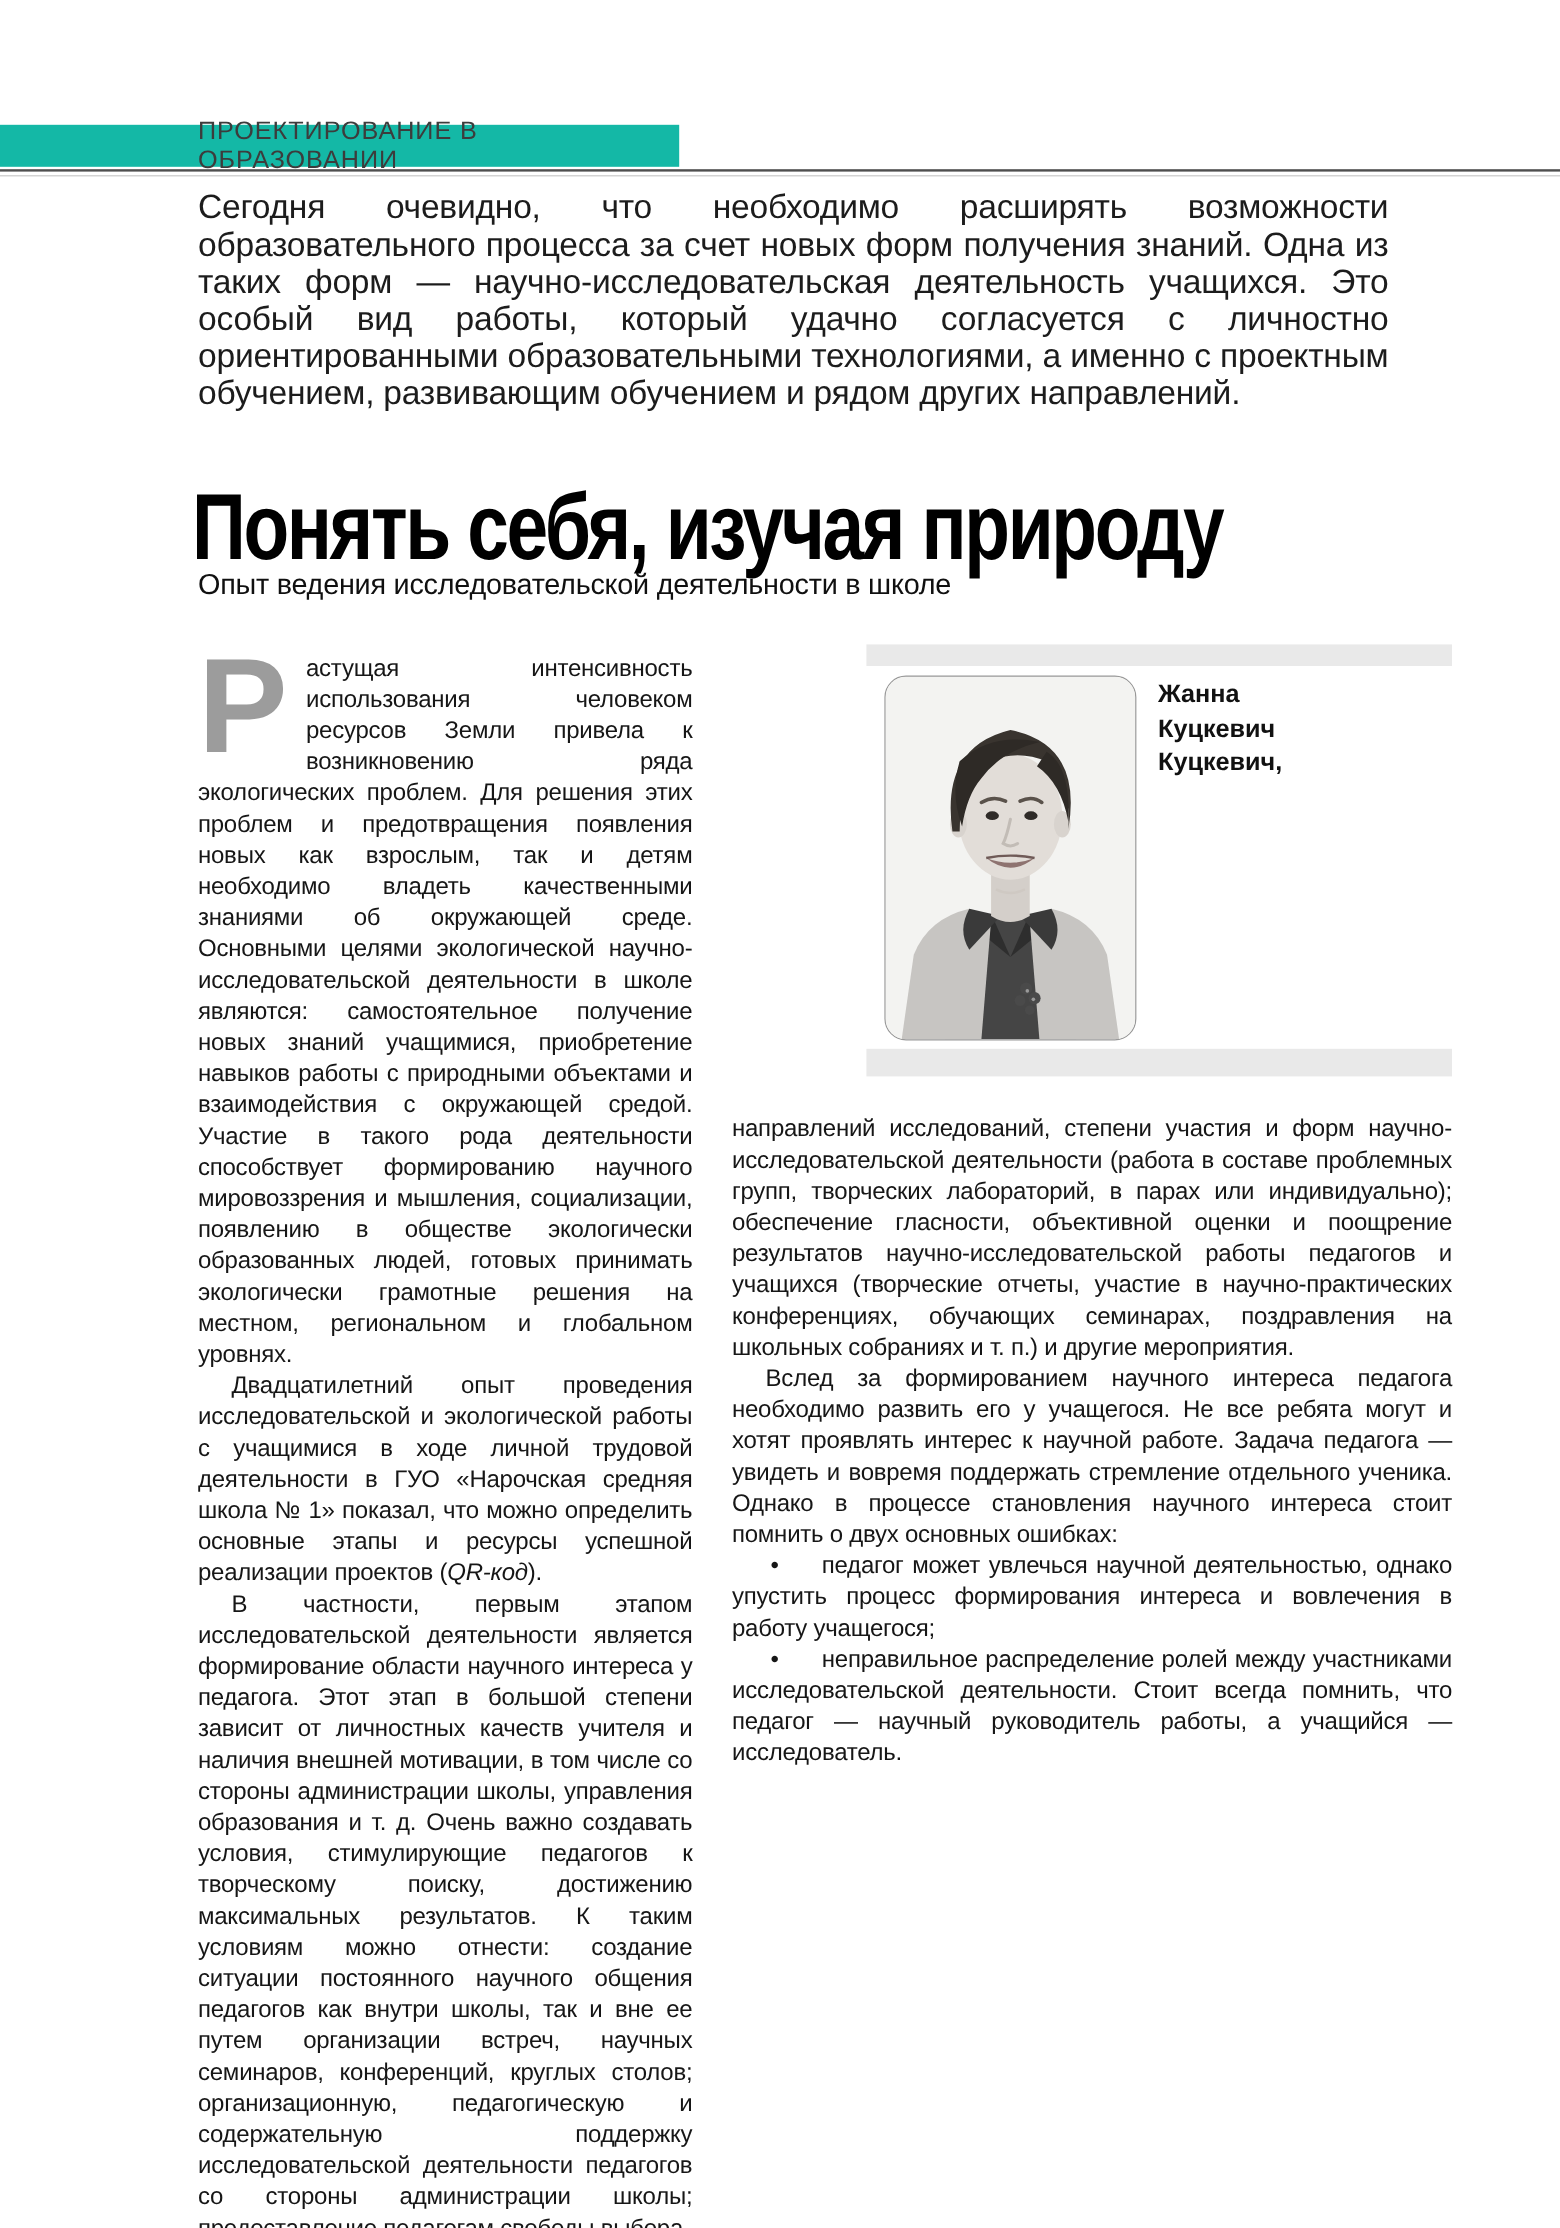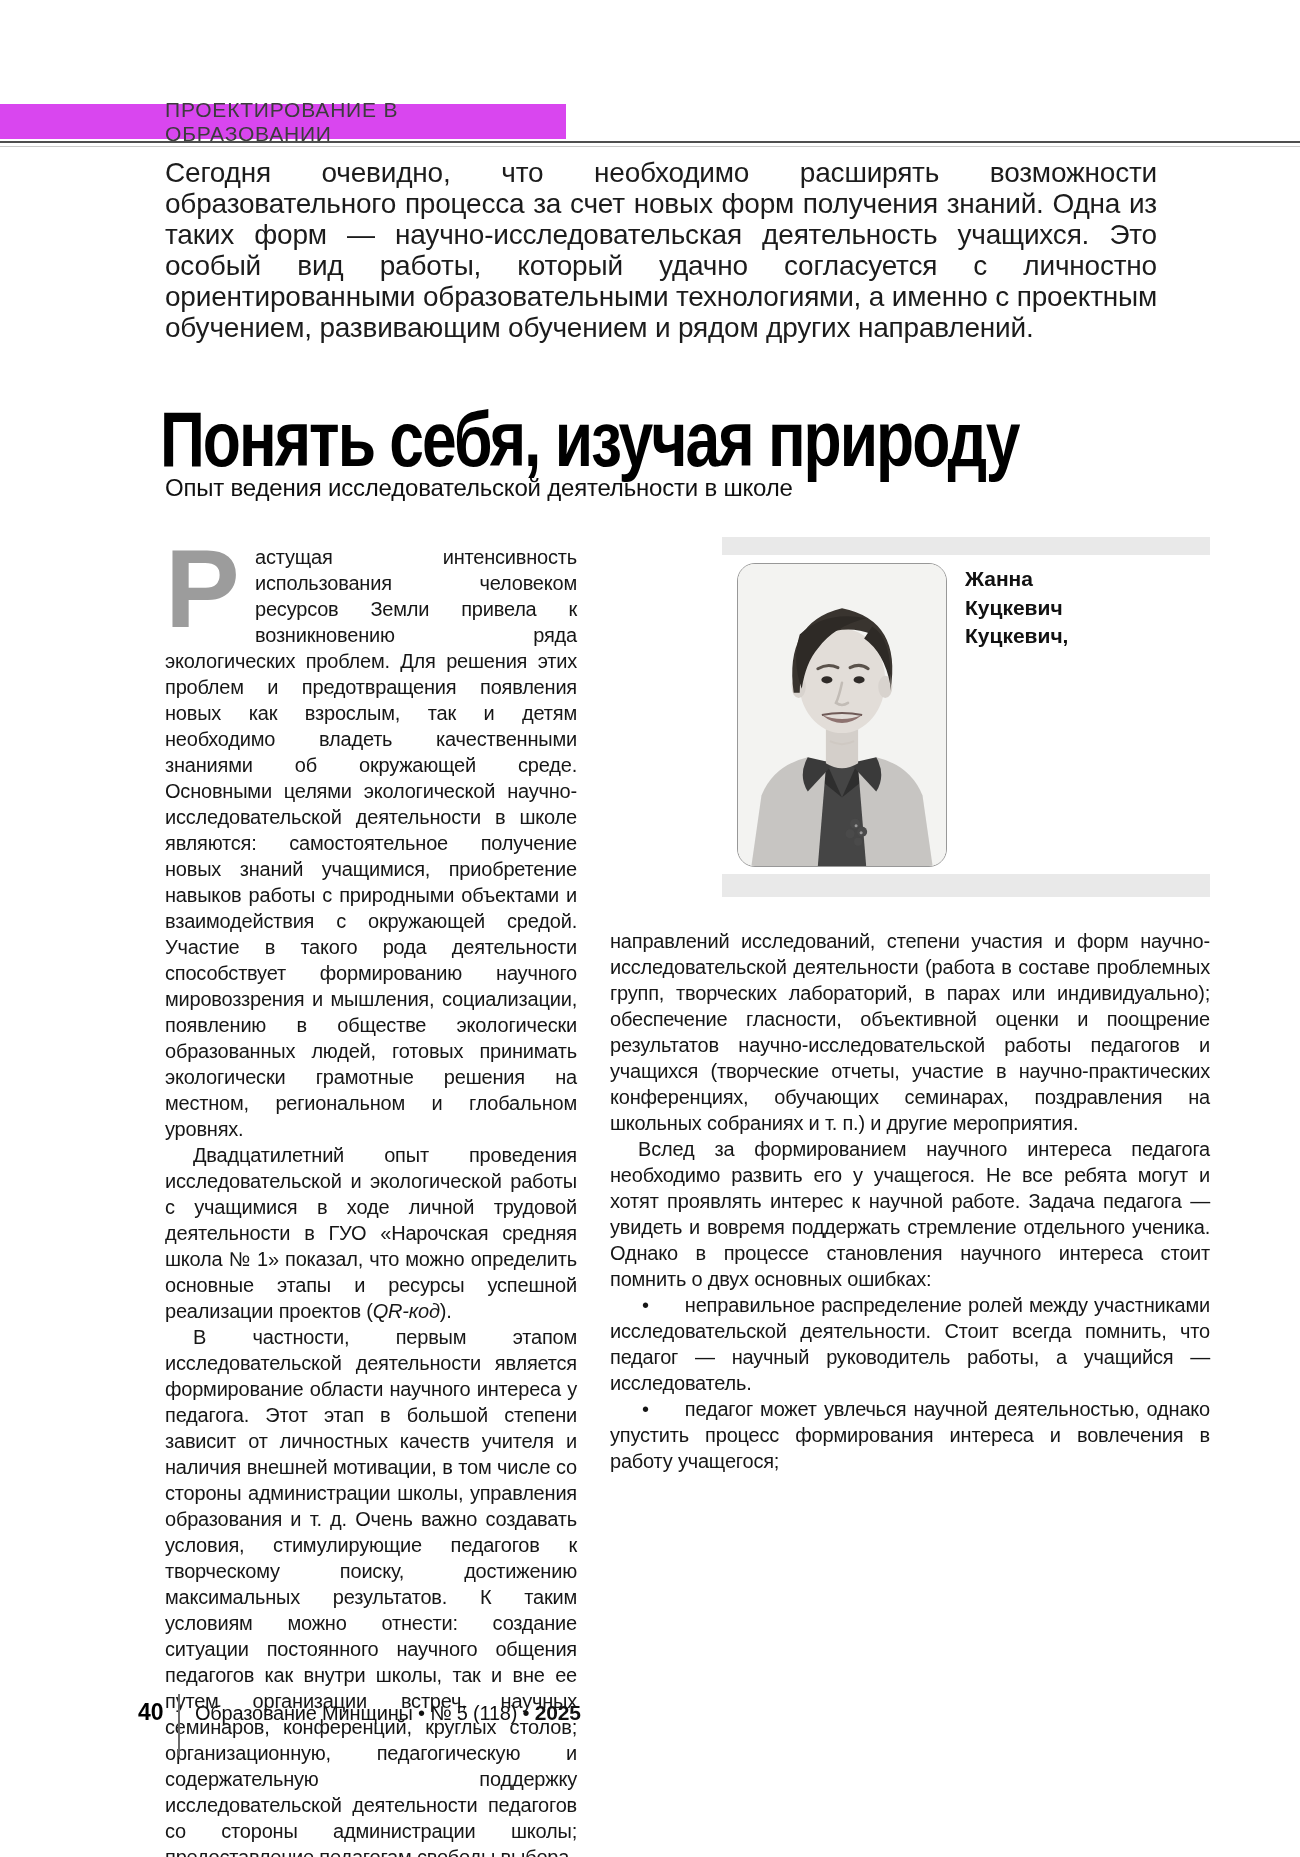--- a/index.html
+++ b/index.html
@@ -7,21 +7,21 @@
     position:relative;
     width:1300px;height:1857px;
     background:#ffffff;
     font-family:"Liberation Sans", sans-serif;
     color:#1b1b1b;
     overflow:hidden;
   }
   
   .kicker-bar{
     position:absolute;left:0;top:104px;width:566px;height:35px;
-    background:#d946ef;
+    background:#14b8a6;
     display:flex;align-items:center;
   }
   .kicker-text{
     margin-left:165px;
     font-size:21px;letter-spacing:0.8px;color:#3c3c3c;font-weight:400;
   }
   .top-rule{
     position:absolute;left:0;top:141px;width:1300px;height:2px;background:#4f4f4f;
   }
   .top-rule2{
@@ -174,23 +174,18 @@
 
   <div class="col col-left">
     <p><span class="dropcap">Р</span><span>астущая интенсивность использования человеком ресурсов Земли привела к возникновению ряда экологических проблем. Для решения этих проблем и предотвращения появления новых как взрослым, так и детям необходимо владеть качественными знаниями об окружающей среде. Основными целями экологической научно-исследовательской деятельности в школе являются: самостоятельное получение новых знаний учащимися, приобретение навыков работы с природными объектами и взаимодействия с окружающей средой. Участие в такого рода деятельности способствует формированию научного мировоззрения и мышления, социализации, появлению в обществе экологически образованных людей, готовых принимать экологически грамотные решения на местном, региональном и глобальном уровнях.</span></p>
     <p class="indent"><span>Двадцатилетний опыт проведения исследовательской и экологической работы с учащимися в ходе личной трудовой деятельности в ГУО «Нарочская средняя школа № 1» показал, что можно определить основные этапы и ресурсы успешной реализации проектов (</span><span class="italic">QR-код</span><span>).</span></p>
     <p class="indent"><span>В частности, первым этапом исследовательской деятельности является формирование области научного интереса у педагога. Этот этап в большой степени зависит от личностных качеств учителя и наличия внешней мотивации, в том числе со стороны администрации школы, управления образования и т. д. Очень важно создавать условия, стимулирующие педагогов к творческому поиску, достижению максимальных результатов. К таким условиям можно отнести: создание ситуации постоянного научного общения педагогов как внутри школы, так и вне ее путем организации встреч, научных семинаров, конференций, круглых столов; организационную, педагогическую и содержательную поддержку исследовательской деятельности педагогов со стороны администрации школы; предоставление педагогам свободы выбора</span></p>
   </div>
 
   <div class="col col-right">
     <p><span>направлений исследований, степени участия и форм научно-исследовательской деятельности (работа в составе проблемных групп, творческих лабораторий, в парах или индивидуально); обеспечение гласности, объективной оценки и поощрение результатов научно-исследовательской работы педагогов и учащихся (творческие отчеты, участие в научно-практических конференциях, обучающих семинарах, поздравления на школьных собраниях и т. п.) и другие мероприятия.</span></p>
     <p class="indent"><span>Вслед за формированием научного интереса педагога необходимо развить его у учащегося. Не все ребята могут и хотят проявлять интерес к научной работе. Задача педагога — увидеть и вовремя поддержать стремление отдельного ученика. Однако в процессе становления научного интереса стоит помнить о двух основных ошибках:</span></p>
+    <p class="bullet"><span class="bullet-dot">•</span><span>педагог может увлечься научной деятельностью, однако упустить процесс формирования интереса и вовлечения в работу учащегося;</span></p>
     <p class="bullet"><span class="bullet-dot">•</span><span>неправильное распределение ролей между участниками исследовательской деятельности. Стоит всегда помнить, что педагог — научный руководитель работы, а учащийся — исследователь.</span></p>
-    <p class="bullet"><span class="bullet-dot">•</span><span>педагог может увлечься научной деятельностью, однако упустить процесс формирования интереса и вовлечения в работу учащегося;</span></p>
   </div>
 
-  <div class="footer">
-    <span class="page-num">40</span>
-    <span class="footer-divider"></span>
-    <span class="footer-journal"><span>Образование Минщины • № 5 (118) • </span><span class="year">2025</span></span>
-  </div>
 
 </div>
 
 </body></html>

